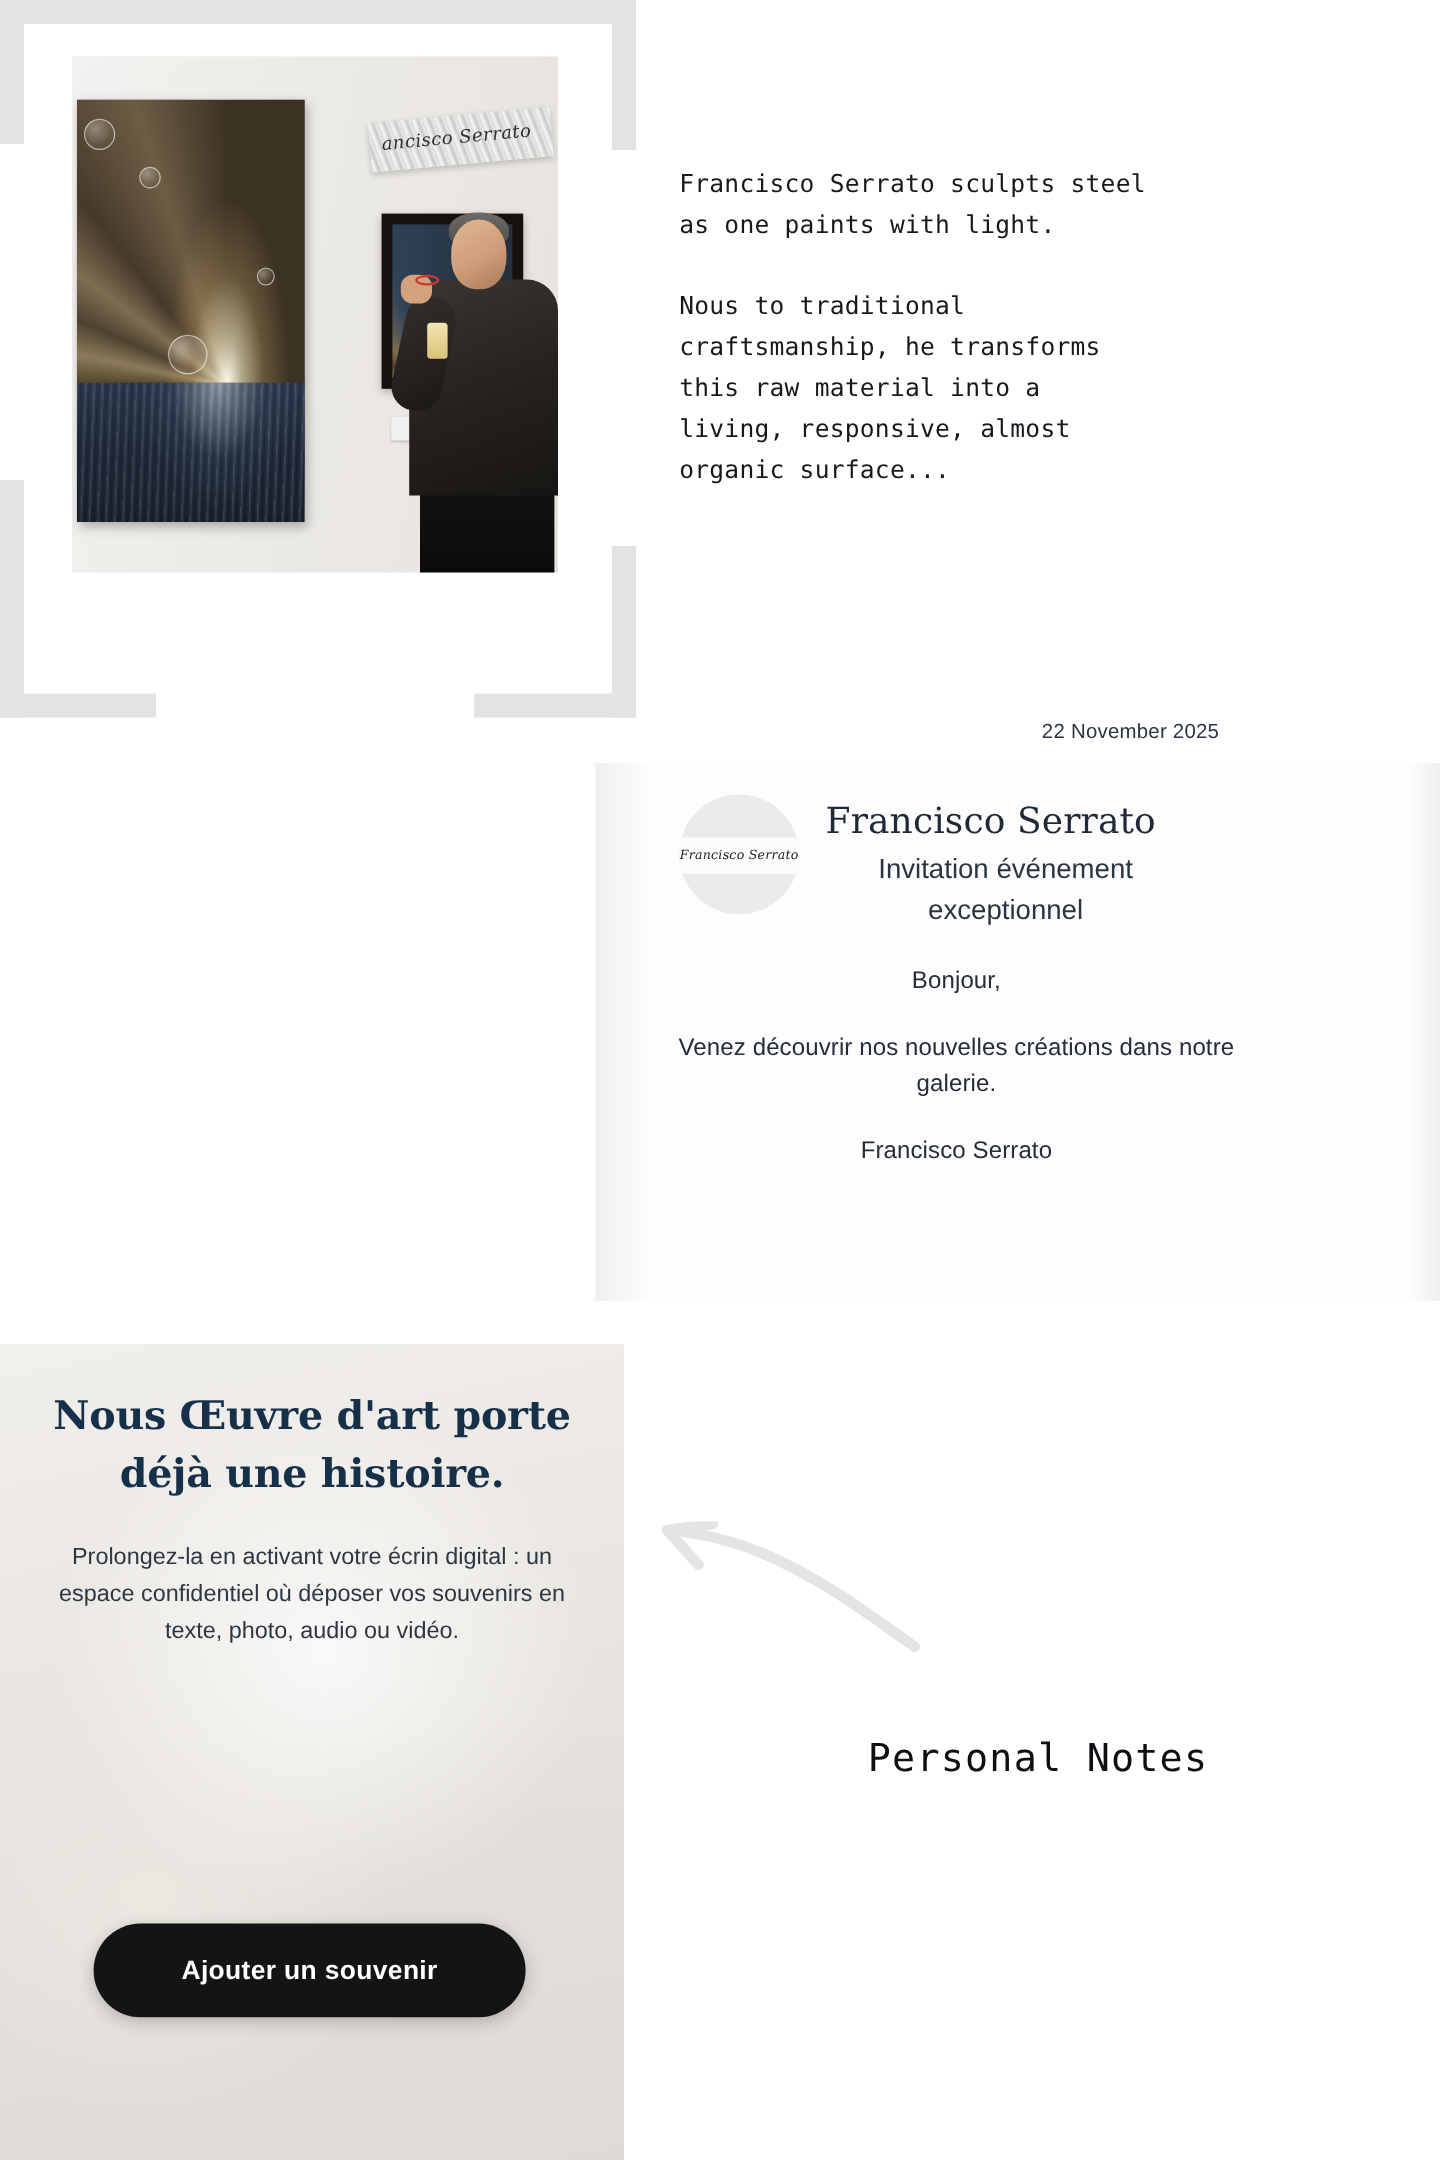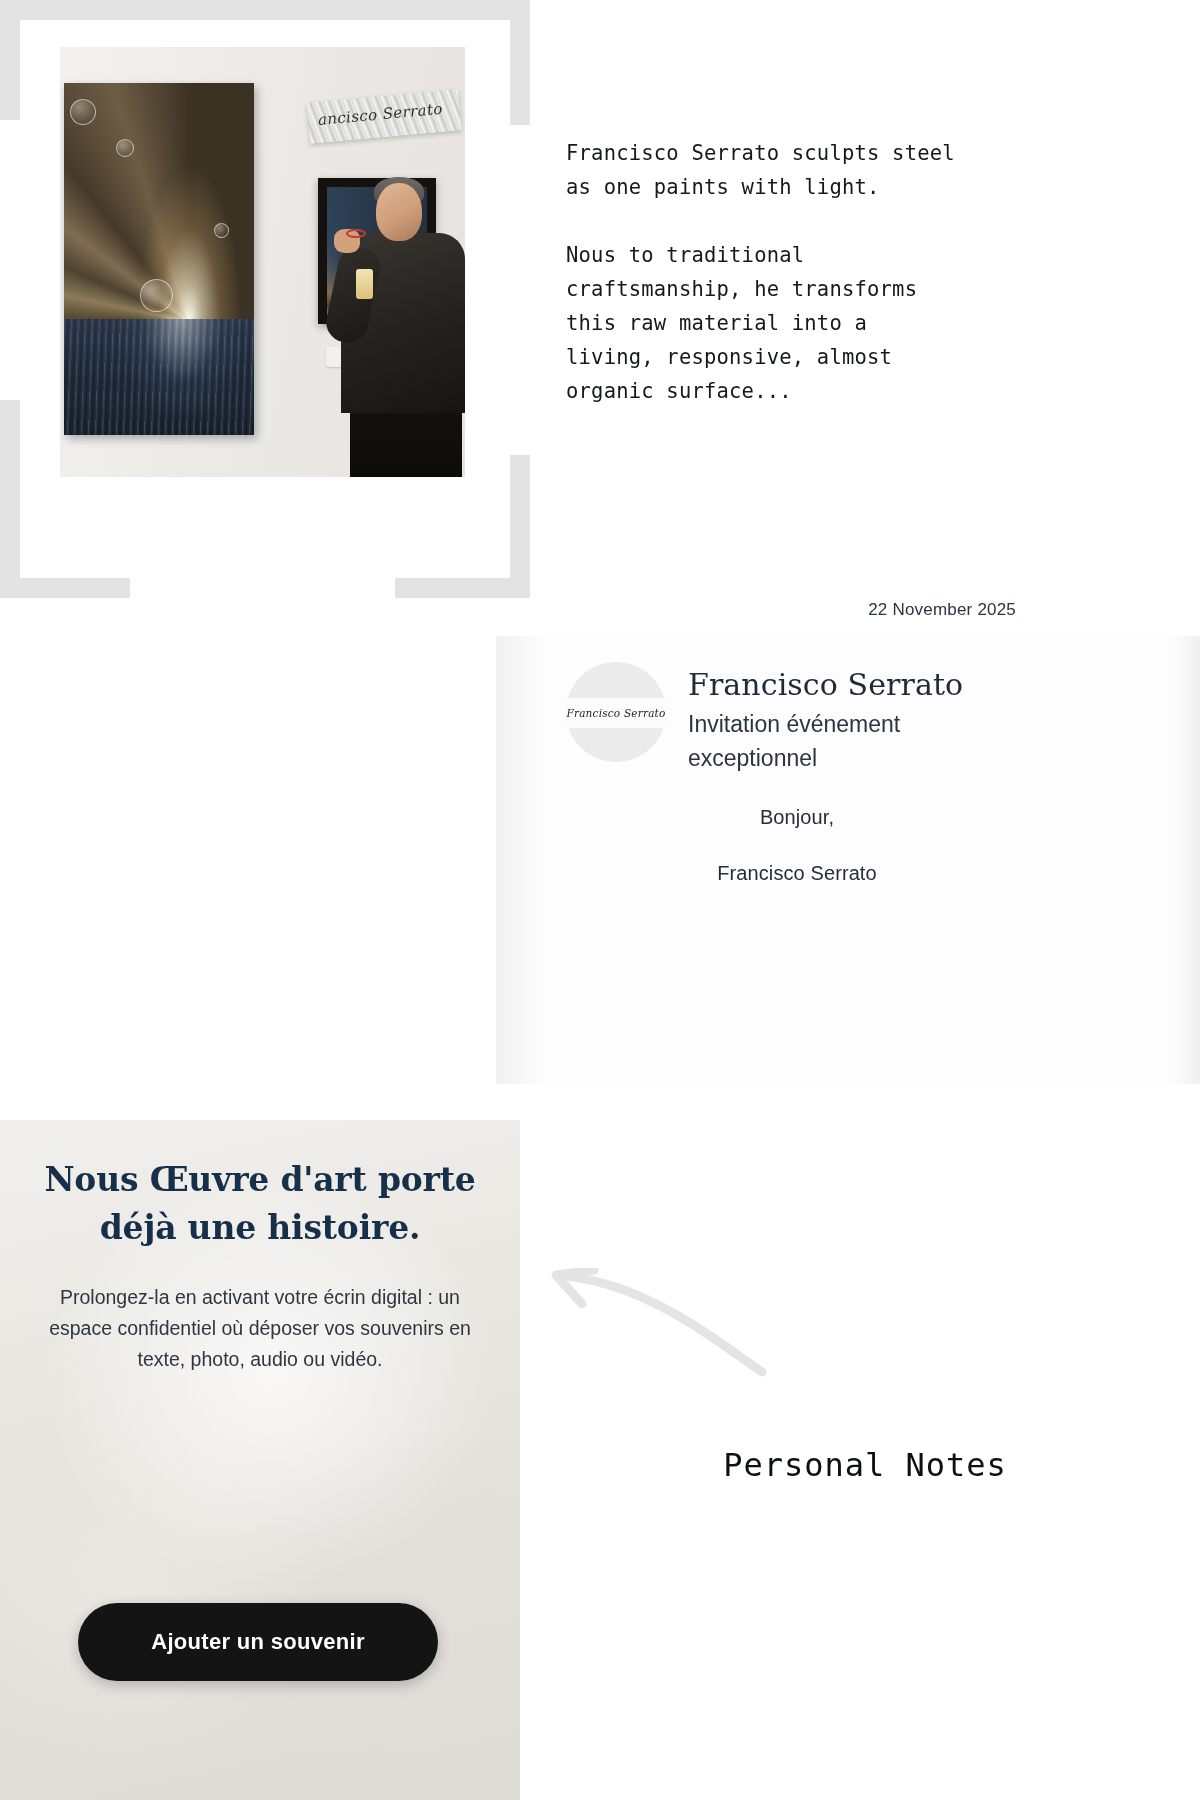--- a/index.html
+++ b/index.html
@@ -294,20 +294,21 @@
     color: #1f2937;
     line-height: 38px;
     letter-spacing: .1px;
   }
   .mail-subject {
     font-size: 23px;
     color: #2b3442;
     line-height: 34px;
     margin-top: 3px;
     max-width: 300px;
+    text-align: center;
   }
 
   .mail-body {
     position: absolute;
     left: 66px; top: 166px;
     width: 470px;
     text-align: center;
   }
   .mail-body p {
     font-size: 20px;
@@ -468,20 +469,21 @@
           </div>
         </div>
         <div class="mail-id">
           <div class="mail-sender">Francisco Serrato</div>
           <div class="mail-subject">Invitation événement exceptionnel</div>
         </div>
       </header>
 
       <div class="mail-body">
         <p>Bonjour,</p>
+        <p>Venez découvrir nos nouvelles créations dans notre galerie.</p>
         <p>Francisco Serrato</p>
       </div>
     </article>
 
     <svg class="arrow arrow-up" viewBox="0 0 210 170">
       <path d="M6 164 C 22 120, 62 66, 122 36 C 150 22, 175 14, 196 10" fill="none" stroke="#e4e4e4" stroke-width="9" stroke-linecap="round"></path>
       <path d="M160 4 L198 9 L172 40" fill="none" stroke="#e4e4e4" stroke-width="9" stroke-linecap="round" stroke-linejoin="round"></path>
     </svg>
 
     <div class="label-mono label-events" style="white-space:pre-line">Event

